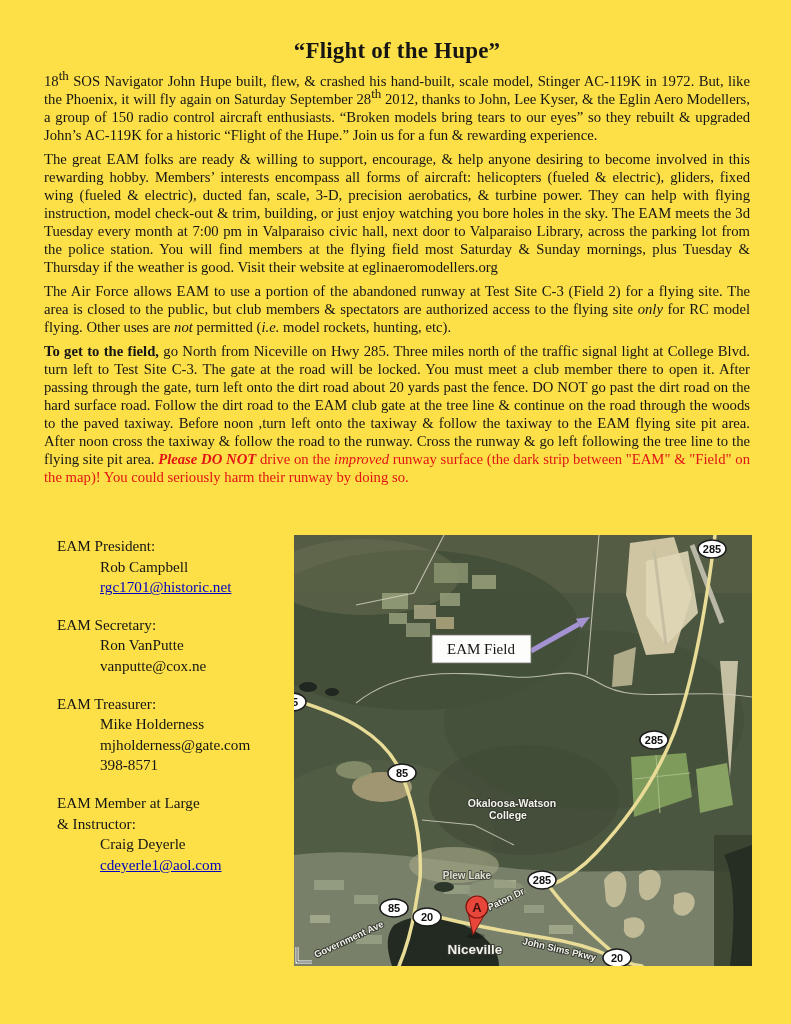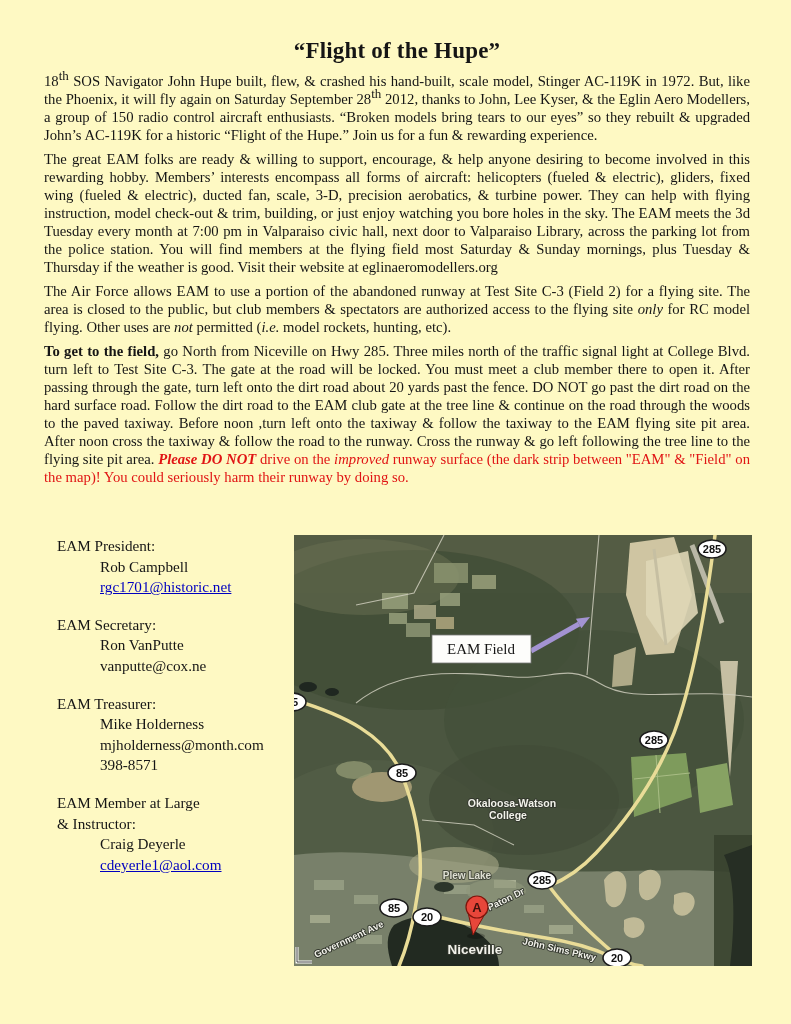--- a/index.html
+++ b/index.html
@@ -1,17 +1,17 @@
 <!DOCTYPE html>
 <html><head>
 <meta charset="utf-8">
 <style>
   html,body{margin:0;padding:0;background:#ffffff;}
   body{width:791px;height:1024px;position:relative;font-family:"Liberation Serif",serif;color:#151515;}
-  .page{position:absolute;left:0;top:0;width:791px;height:1024px;overflow:hidden;background:#fef9c3;}
+  .page{position:absolute;left:0;top:0;width:791px;height:1024px;overflow:hidden;background:#fde047;}
   .content{position:absolute;left:44px;top:38px;width:706px;}
   h1.title{font-size:23px;text-align:center;margin:0 0 9px 0;font-weight:700;letter-spacing:.2px;}
   p.body-par{font-size:14.7px;line-height:17.9px;margin:0 0 6.5px 0;text-align:justify;}
   sup{font-size:13px;line-height:0;}
   .b{font-weight:700;}
   .i{font-style:italic;}
   .red{color:#e01414;}
   .redbi{color:#e01414;font-weight:700;font-style:italic;}
   .redi{color:#e01414;font-style:italic;}
   a.email{color:#0000c0;text-decoration:underline;cursor:pointer;}
@@ -50,21 +50,21 @@
 
     <div class="cblock">
       <div>EAM Secretary:</div>
       <div class="ind">Ron VanPutte</div>
       <div class="ind">vanputte@cox.ne</div>
     </div>
 
     <div class="cblock">
       <div>EAM  Treasurer:</div>
       <div class="ind">Mike Holderness</div>
-      <div class="ind">mjholderness@month.com</div>
+      <div class="ind">mjholderness@gate.com</div>
       <div class="ind">398-8571</div>
     </div>
 
     <div class="cblock">
       <div>EAM Member at Large</div>
       <div>&amp; Instructor:</div>
       <div class="ind">Craig Deyerle</div>
       <div class="ind"><a class="email" href="#">cdeyerle1@aol.com</a></div>
     </div>
   </div>

